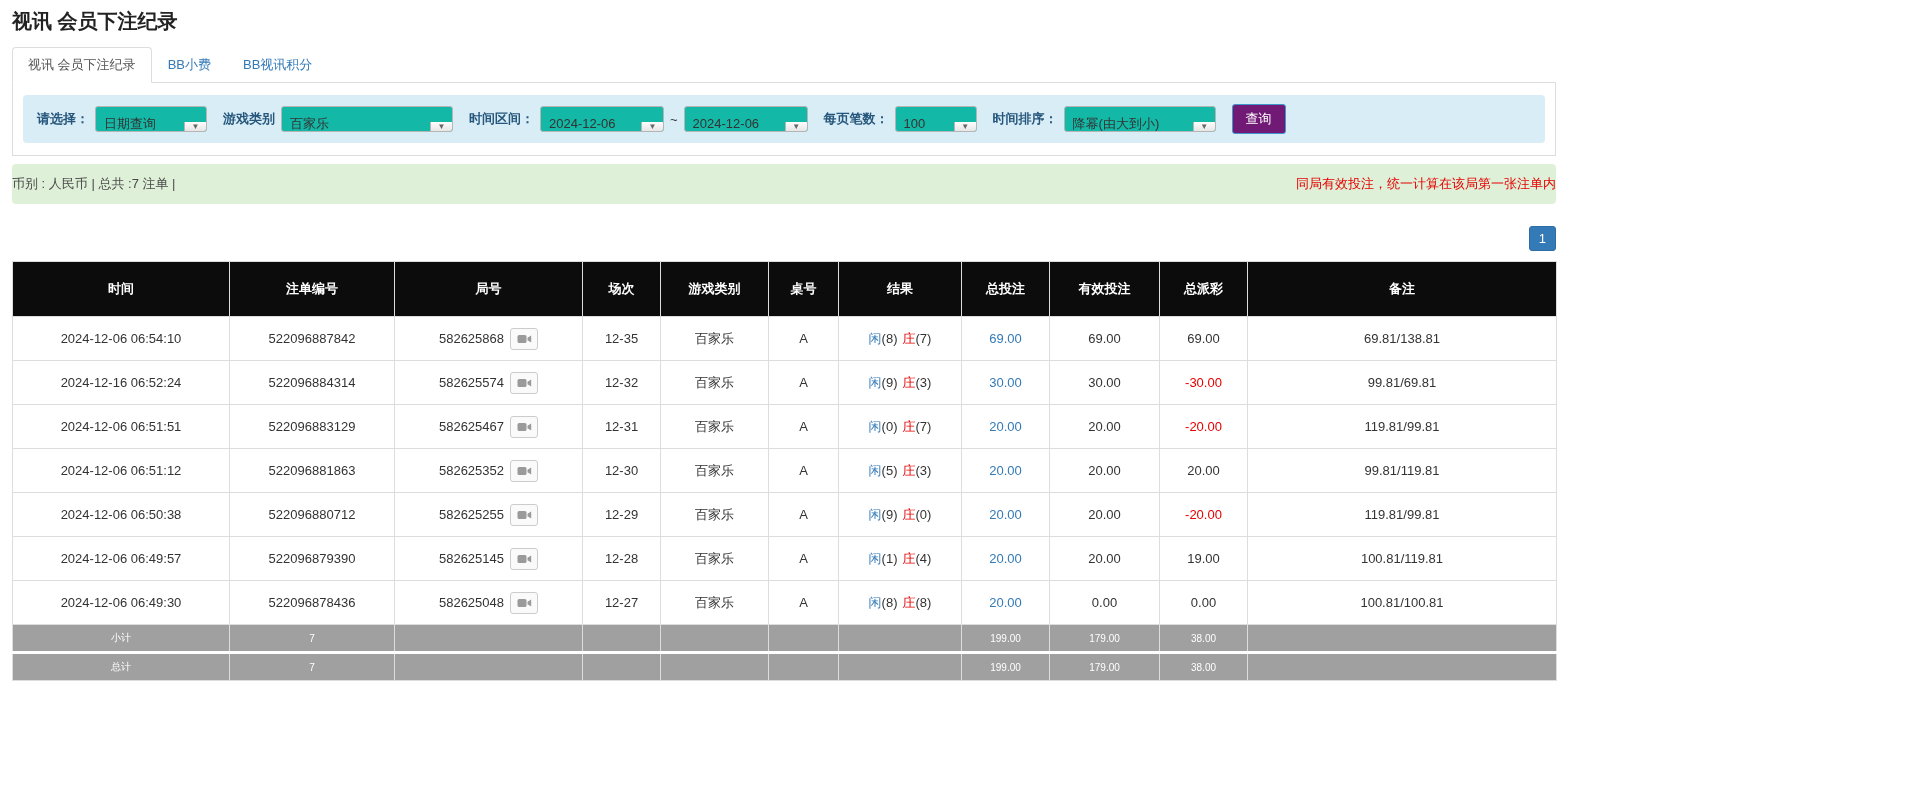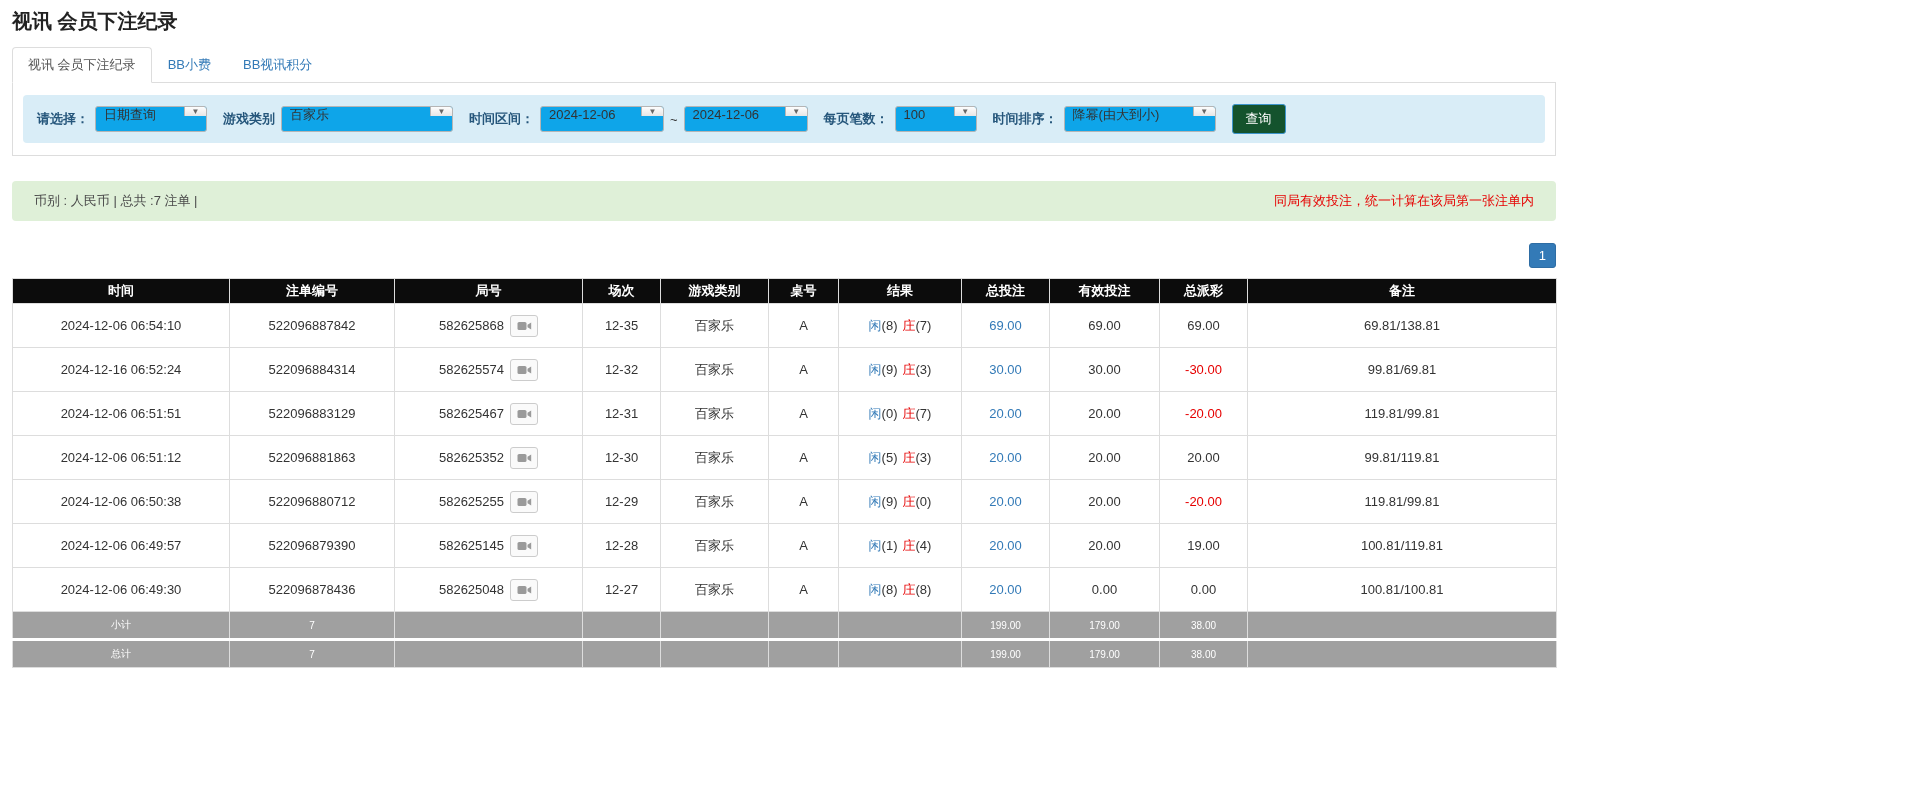--- a/index.html
+++ b/index.html
@@ -13,49 +13,49 @@
   .tab { padding: 8px 15px; font-size: 13px; color: #337ab7; cursor: pointer;
          border: 1px solid transparent; border-radius: 4px 4px 0 0; margin-bottom: -1px; white-space: nowrap; }
   .tab.active { background: #fff; border-color: #ddd #ddd #fff; color: #555; cursor: default; }
 
   .tab-panel { border: 1px solid #ddd; border-top: none; padding: 12px 10px; }
 
   .filter-bar { background: #d9edf7; border-radius: 4px; padding: 6px 10px;
                 display: flex; align-items: center; height: 48px; }
   .f-label { font-size: 13px; font-weight: bold; color: #25567b; margin: 0 6px 0 16px; white-space: nowrap; }
   .f-label.first { margin-left: 4px; }
-  .combo { display: inline-flex; align-items: flex-start; height: 26px; background: #0ea5e9;
+  .combo { display: inline-flex; align-items: flex-end; height: 26px; background: #14b8a6;
            border: 1px solid #b5b5b5; border-radius: 3px; overflow: hidden; }
   .combo-input { border: none; outline: none; font-size: 13px; padding: 0 8px; color: #333;
                  font-family: inherit; background: transparent; }
   .w-select { width: 88px; }
   .w-game   { width: 148px; }
   .w-date   { width: 100px; }
   .w-size   { width: 58px; }
   .w-sort   { width: 128px; }
   .caret { border: none; border-left: 1px solid #b5b5b5; background: linear-gradient(#fdfdfd, #e6e6e6);
            color: #666; font-size: 8px; width: 22px; cursor: pointer; padding: 0; }
   .tilde { font-size: 13px; color: #333; margin: 0 6px; }
-  .search-btn { margin-left: 16px; background: #14532d; border: 1px solid #3d95cc; color: #fff;
+  .search-btn { margin-left: 16px; background: #701a75; border: 1px solid #3d95cc; color: #fff;
                 font-size: 13px; padding: 5px 13px; border-radius: 3px; cursor: pointer; font-family: inherit; }
 
-  .summary-bar { margin-top: 25px; background: #dff0d8; border-radius: 4px; padding: 11px 22px;
+  .summary-bar { margin-top: 8px; background: #dff0d8; border-radius: 4px; padding: 11px 0;
                  display: flex; justify-content: space-between; align-items: center; font-size: 13px; }
   .summary-left { color: #4a4a4a; }
   .summary-right { color: #e60000; }
 
   .pager { display: flex; justify-content: flex-end; }
   .top-pager { margin: 22px 0 10px; }
   .bottom-pager { margin-top: 155px; padding-bottom: 30px; }
   .page-btn { background: #337ab7; border: 1px solid #2e6da4; color: #fff; font-size: 13px;
               padding: 4px 9px; border-radius: 3px; cursor: pointer; font-family: inherit; }
 
   table.records { width: 100%; border-collapse: collapse; table-layout: fixed; }
   .records th { background: #0c0c0c; color: #fff; font-size: 13px; font-weight: bold;
-                padding: 3px 4px; border: 1px solid #ddd; text-align: center; }
+                padding: 18px 4px; border: 1px solid #ddd; text-align: center; }
   .records tbody td { font-size: 13px; color: #333; padding: 0 4px; border: 1px solid #ddd;
                       text-align: center; height: 44px; overflow: hidden; white-space: nowrap; }
   .records tfoot td { background: #a0a0a0; color: #fff; font-size: 10px; text-align: center;
                       border: 1px solid #ddd; height: 28px; padding: 5px 4px; }
   .records tr.total-row td { border-top: 3px solid #fff; }
 
   .res-player { color: #337ab7; }
   .res-banker { color: #e60000; margin-left: 5px; }
   .res-num { color: #333; }
   .bet-link { color: #337ab7; text-decoration: none; cursor: pointer; }

